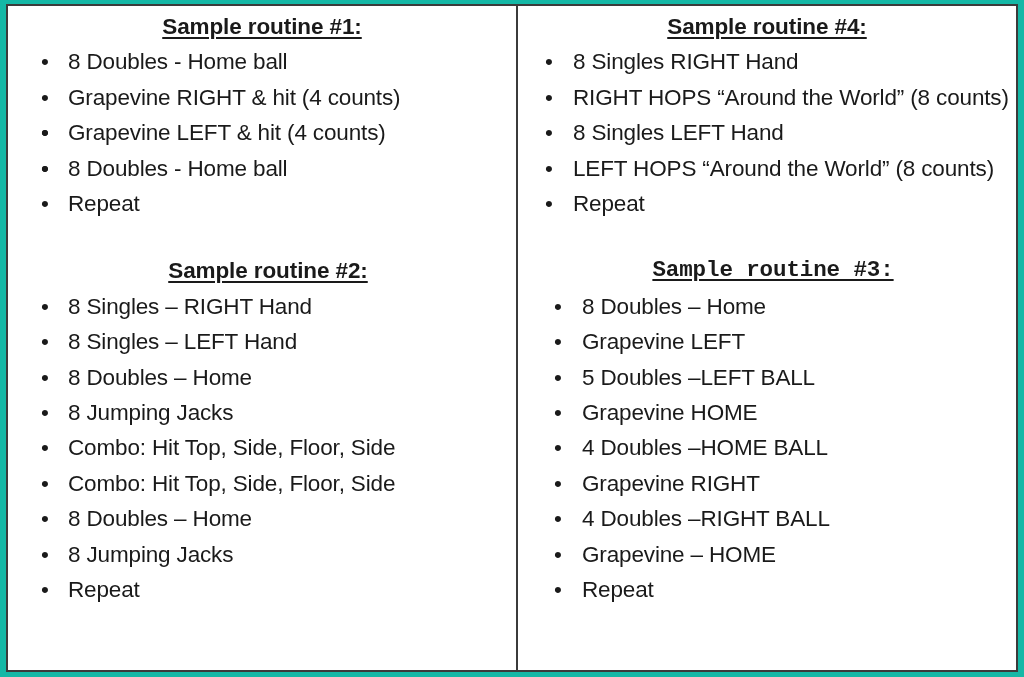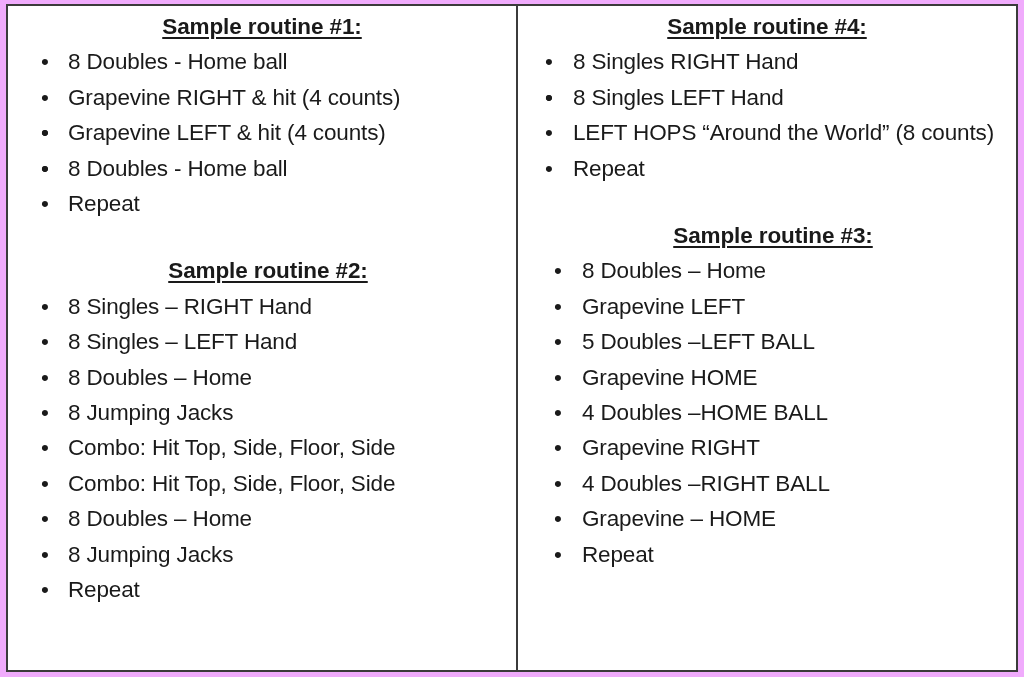--- a/index.html
+++ b/index.html
@@ -13,21 +13,21 @@
     overflow: hidden;
     font-family: "Liberation Sans", sans-serif;
     color: #1a1a1a;
     -webkit-font-smoothing: antialiased;
   }
 
   .page {
     position: relative;
     width: 1024px;
     height: 677px;
-    background: #f0abfc;
+    background: #14b8a6;
     box-sizing: border-box;
   }
 
   
   .routine-table {
     position: absolute;
     left: 6px;
     top: 4px;
     width: 1012px;
     height: 668px;
@@ -101,21 +101,21 @@
 
   
   .routine-gap {
     height: 32px;
   }
 
   
   .title-r1 { padding-left: 0px; }
   .title-r2 { padding-left: 12px; }
   .title-r4 { padding-left: 0px; }
-  .title-r3 { padding-left: 12px; }
+  .title-r3 { padding-left: 12px; font-family: Liberation Mono, monospace; }
 </style>
 </head>
 <body>
 
 <div class="page">
 
   <div class="routine-table">
 
     <div class="col col-left">
 
@@ -201,20 +201,21 @@
 
       <div class="routine">
         <div class="routine-title title-r4">Sample routine #4:</div>
         <ul class="routine-list indent-b">
           <li>
             <span class="bullet">•</span>
             <span class="li-text">8 Singles RIGHT Hand</span>
           </li>
           <li>
             <span class="bullet">•</span>
+            <span class="li-text">RIGHT HOPS “Around the World” (8 counts)</span>
           </li>
           <li>
             <span class="bullet">•</span>
             <span class="li-text">8 Singles LEFT Hand</span>
           </li>
           <li>
             <span class="bullet">•</span>
             <span class="li-text">LEFT HOPS “Around the World” (8 counts)</span>
           </li>
           <li>

